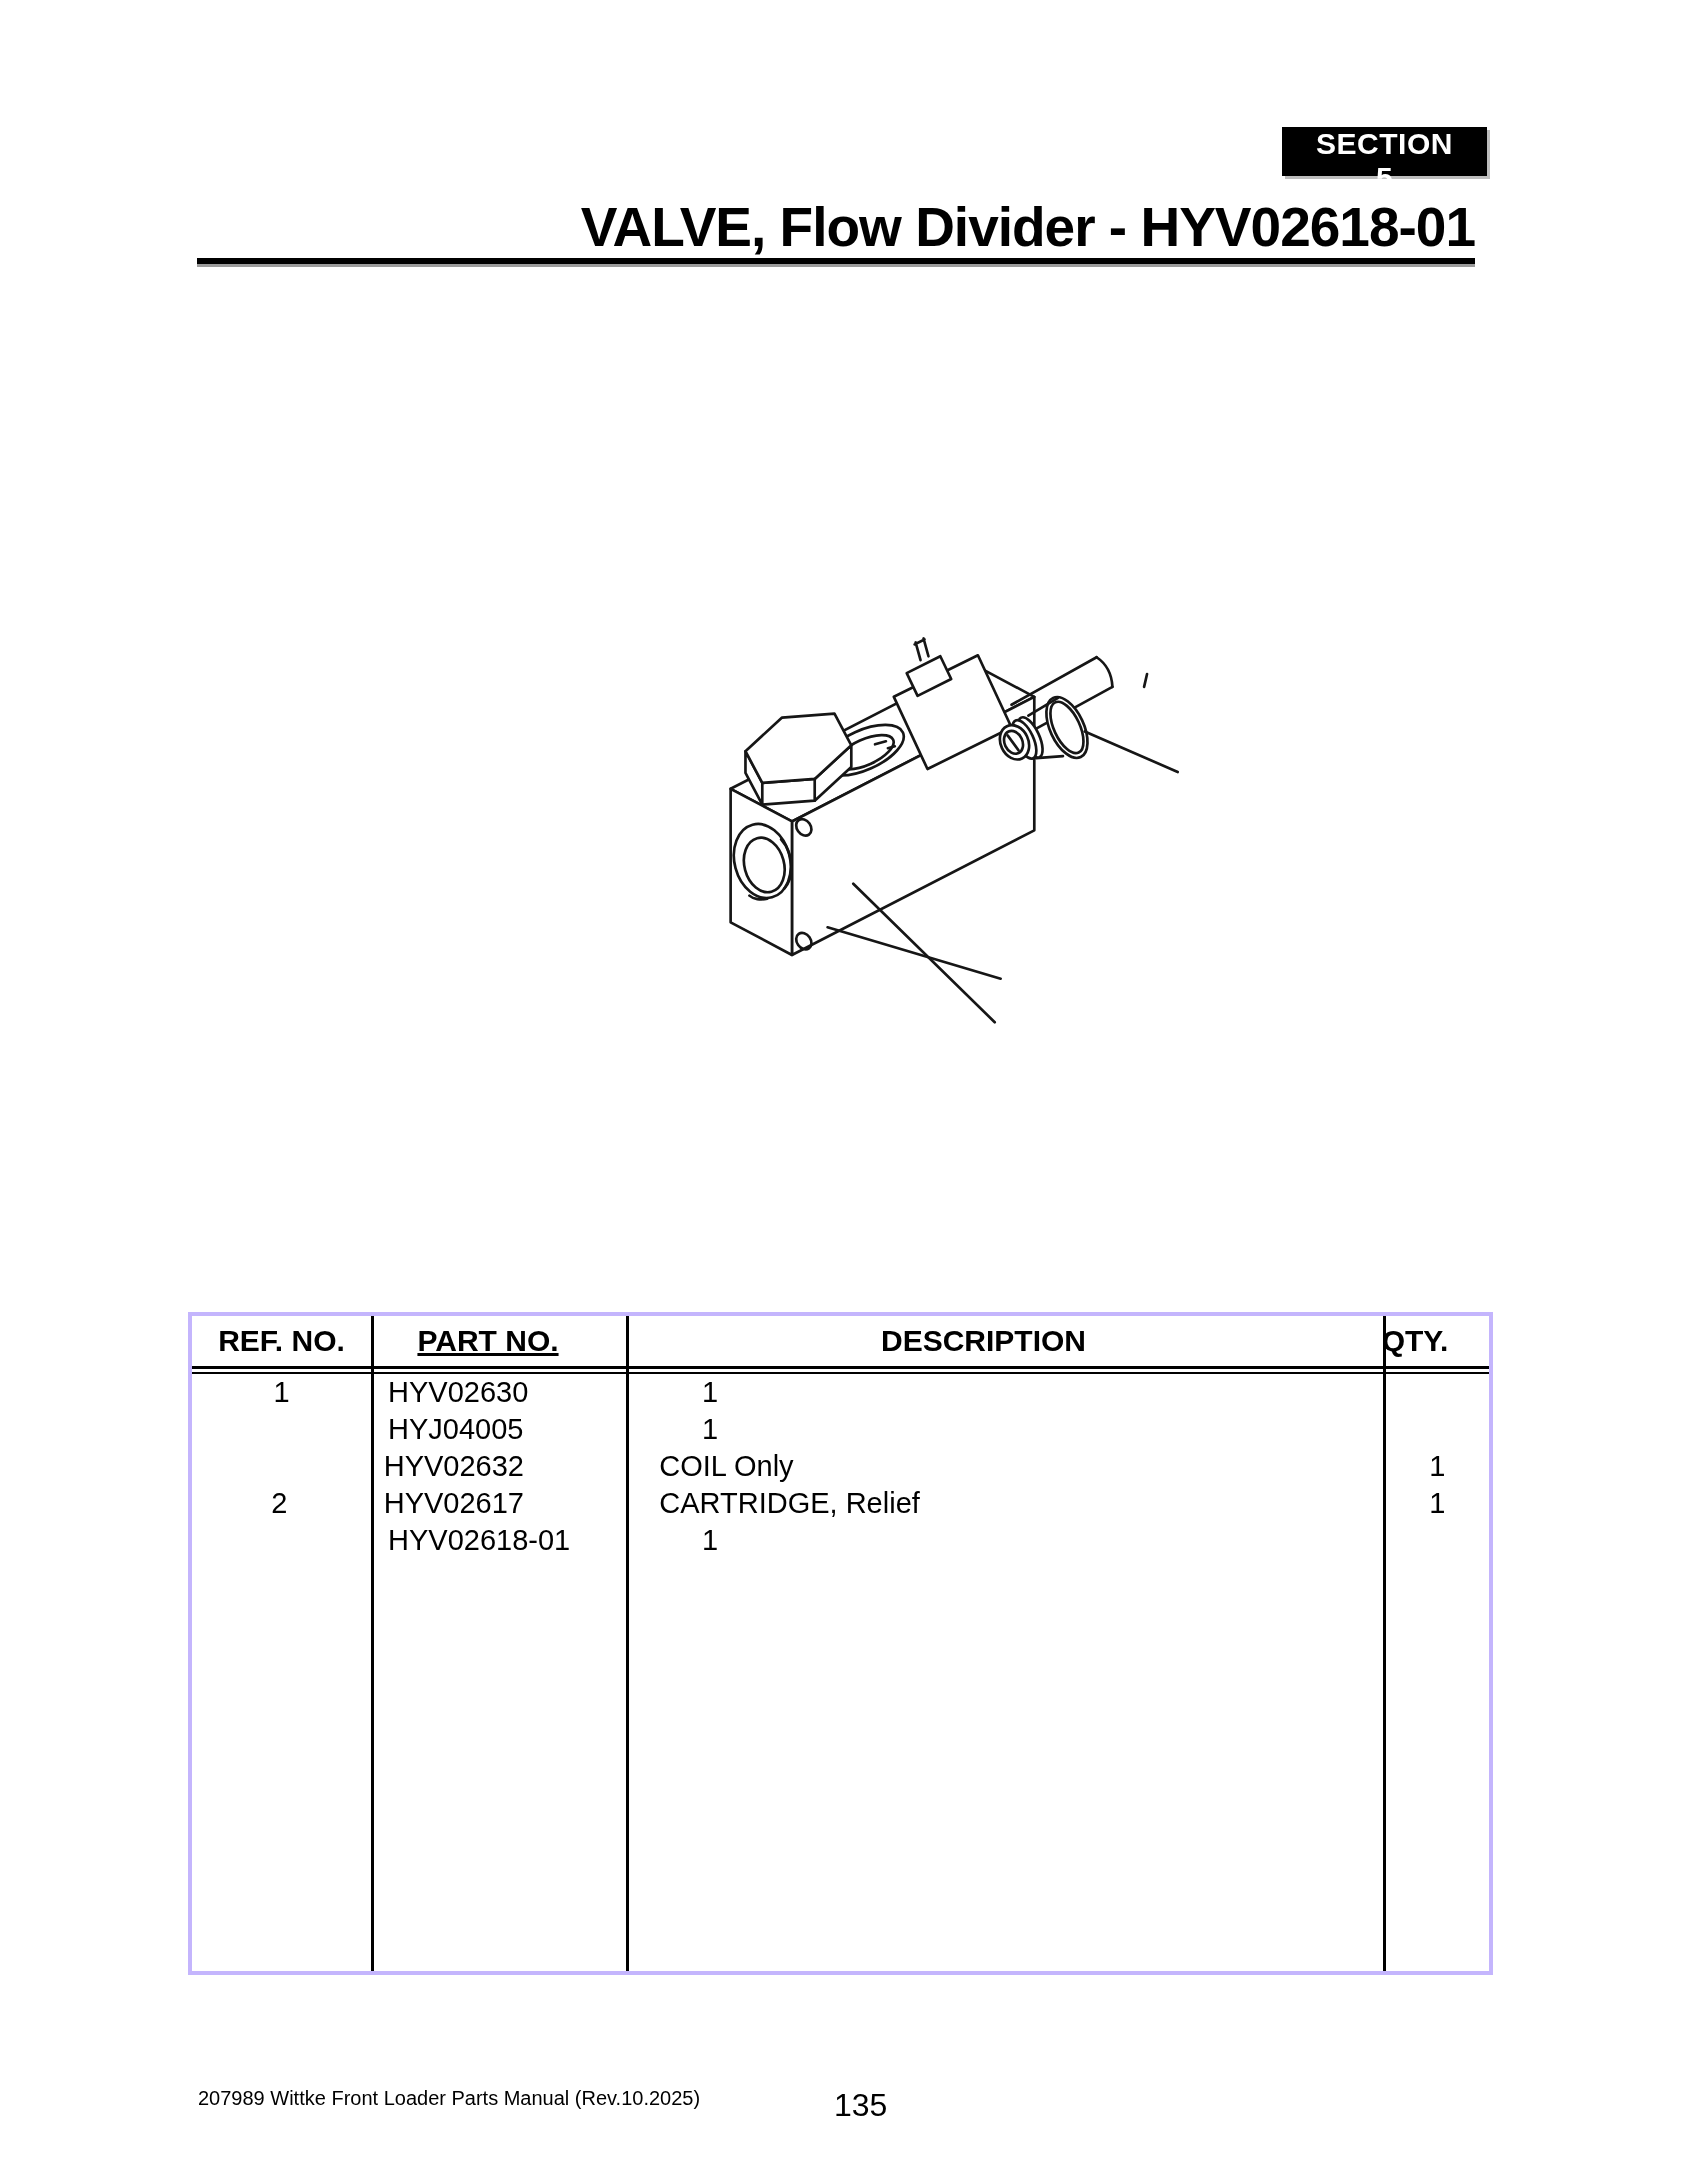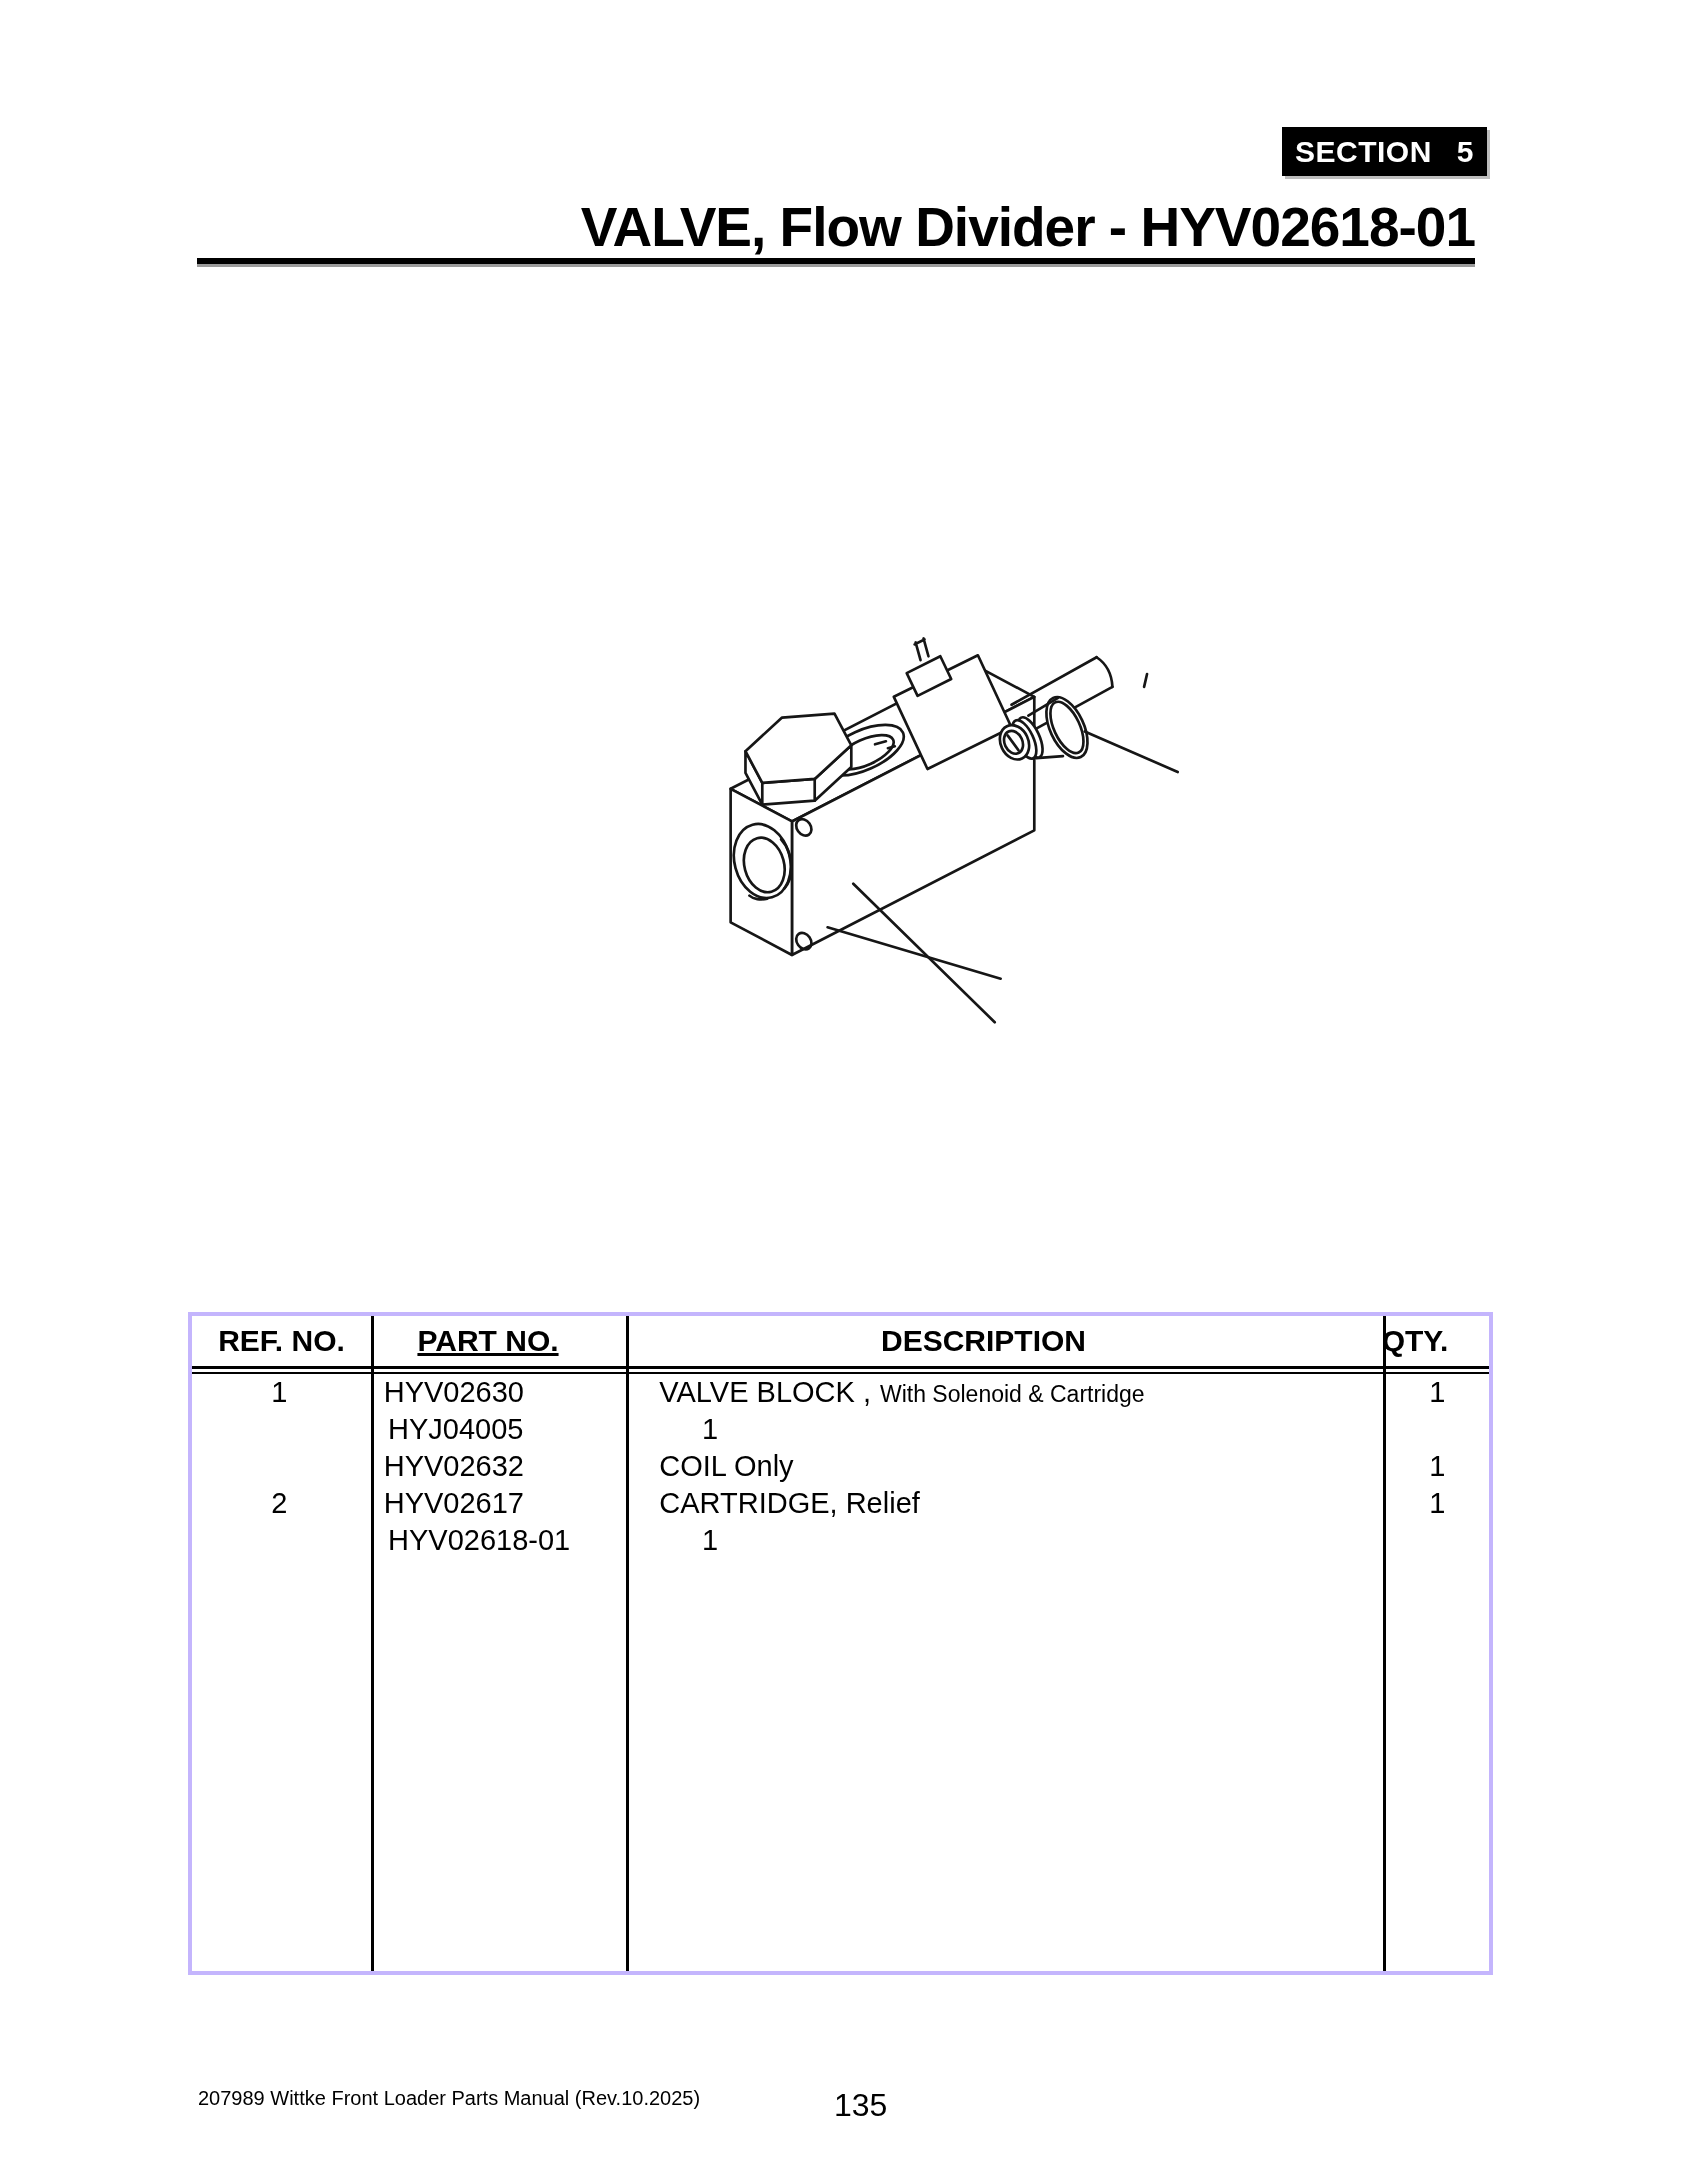--- a/index.html
+++ b/index.html
@@ -9,20 +9,21 @@
     overflow:hidden;
   }
 
   
   .badge {
     position:absolute; left:1282px; top:127px; width:205px; height:49px;
     background:#000; color:#fff; box-sizing:border-box; padding:0 13px;
     display:flex; align-items:center; justify-content:space-between;
     font-weight:bold; font-size:30px; letter-spacing:0.5px;
     box-shadow:3px 3px 0 #bdbdbd;
+    flex-direction:column;
   }
 
   
   .page-title {
     position:absolute; top:204px; right:208px; line-height:46px;
     font-size:55px; font-weight:bold; letter-spacing:-1px; white-space:nowrap;
   }
   .title-rule {
     position:absolute; left:197px; top:258px; width:1278px; height:6px;
     background:#000; border-bottom:3px solid #9b9b9b;
@@ -141,21 +142,20 @@
       <div class="hc w-ref">REF. NO.</div>
       <div class="hc w-part">PART NO.</div>
       <div class="hc w-desc">DESCRIPTION</div>
       <div class="hc w-qty">QTY.</div>
     </div>
     <div class="header-sep"></div>
 
     <div class="row">
       <div class="c-ref">1</div>
       <div class="c-part">HYV02630</div>
-      <div class="c-desc"><span>VALVE BLOCK ,</span><span class="note">With Solenoid &amp; Cartridge</span></div>
       <div class="c-qty">1</div>
     </div>
     <div class="row">
       <div class="c-ref"></div>
       <div class="c-part">HYJ04005</div>
       <div class="c-qty">1</div>
     </div>
     <div class="row">
       <div class="c-ref"></div>
       <div class="c-part">HYV02632</div>

